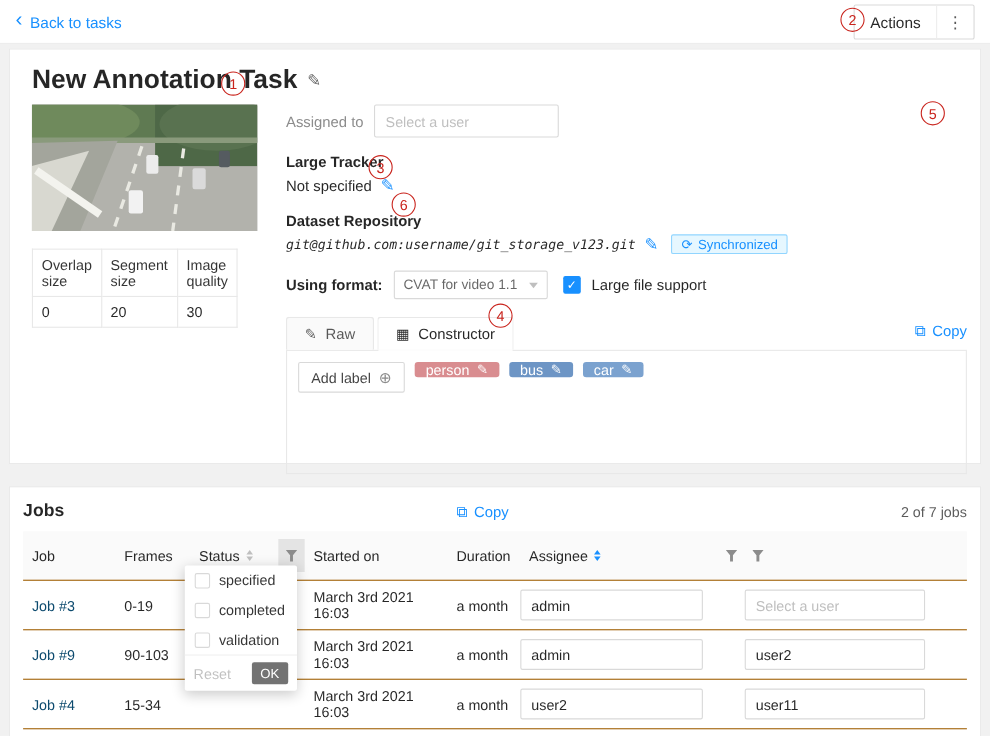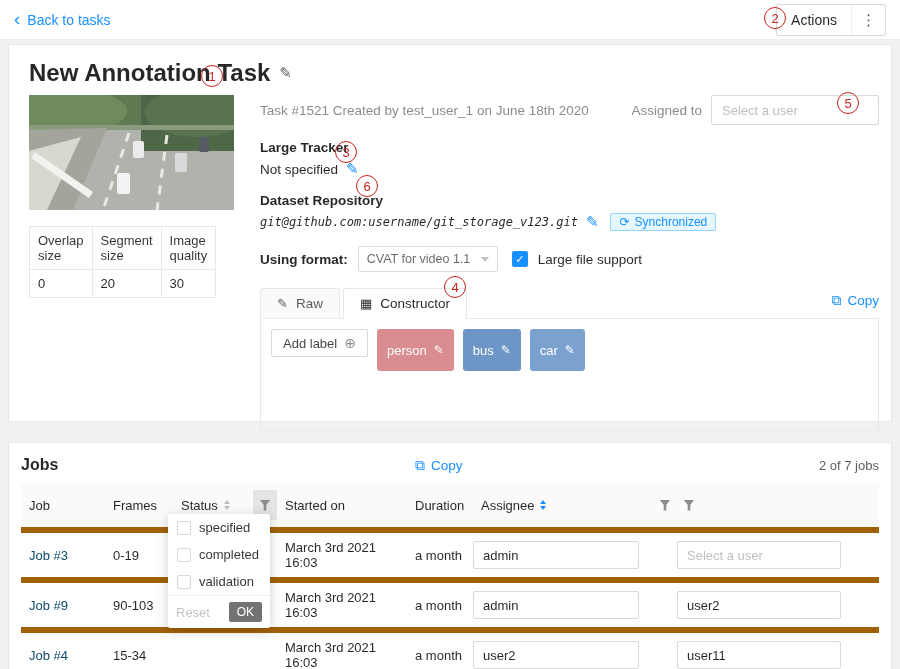--- a/index.html
+++ b/index.html
@@ -57,29 +57,29 @@
   .tabs-row { margin-top:16px; display:flex; align-items:flex-end; border-bottom:1px solid #e8e8e8; }
   .tab { display:flex; align-items:center; gap:8px; padding:7px 16px; border:1px solid #e8e8e8; border-bottom:none; background:#fafafa; font-size:13.5px; border-radius:3px 3px 0 0; margin-right:3px; color:rgba(0,0,0,.65); cursor:pointer; }
   .tab.active { background:#fff; color:rgba(0,0,0,.85); position:relative; }
   .tab.active::after { content:""; position:absolute; left:0; right:0; bottom:-1px; height:1px; background:#fff; }
   .tab-ic { font-size:13px; }
   .copy-link { margin-left:auto; color:#1890ff; display:flex; gap:6px; align-items:center; font-size:13.5px; align-self:center; cursor:pointer; text-decoration:none; padding-bottom:6px; }
   .copy-ic { font-size:14px; }
   .labels-box { border:1px solid #e8e8e8; border-top:none; padding:10px; height:112px; display:flex; align-items:flex-start; gap:9px; }
   .add-label { display:flex; align-items:center; gap:7px; border:1px solid #d9d9d9; background:#fff; border-radius:2px; height:28px; padding:0 11px; font-size:13px; color:rgba(0,0,0,.75); cursor:pointer; font-family:inherit; }
   .plus-ic { color:#8c8c8c; font-size:14px; }
-  .tag { display:inline-flex; align-items:center; gap:7px; height:42px; padding:0 10px; border-radius:3px; color:#fff; font-size:13px; cursor:pointer; }
+  .tag { display:inline-flex; align-items:center; gap:7px; height:14px; padding:0 10px; border-radius:3px; color:#fff; font-size:13px; cursor:pointer; }
   .tag-edit { font-size:12px; color:#fff; }
 
   
   .jobs-header { display:flex; align-items:center; gap:8px; height:24px; }
   .jobs-title { font-size:16px; font-weight:700; }
   .jobs-count { margin-left:auto; color:rgba(0,0,0,.65); font-size:13px; }
   .jtable { margin-top:6px; font-size:13px; }
-  .jrow { display:grid; grid-template-columns:84px 68px 104px 130px 66px 180px 24px 178px 24px; align-items:center; border-bottom:6px solid #a16207; }
+  .jrow { display:grid; grid-template-columns:84px 68px 104px 130px 66px 180px 24px 178px 24px; align-items:center; border-bottom:1px solid #a16207; }
   .jrow > div { padding:7px 8px; }
   .jhead { background:#fafafa; }
   .jhead > div { font-weight:500; color:rgba(0,0,0,.85); display:flex; align-items:center; }
   .cell-status-h { padding-right:0 !important; }
   .sorter { display:inline-flex; flex-direction:column; margin-left:6px; }
   .caret-up { width:0; height:0; border-left:3.5px solid transparent; border-right:3.5px solid transparent; border-bottom:4.5px solid #bfbfbf; margin-bottom:2px; }
   .caret-down { width:0; height:0; border-left:3.5px solid transparent; border-right:3.5px solid transparent; border-top:4.5px solid #bfbfbf; }
   .sorter.active .caret-up { border-bottom-color:#1890ff; }
   .sorter.active .caret-down { border-top-color:#1890ff; }
   .funnel { width:11px; height:11px; background:#8c8c8c; clip-path:polygon(0 0,100% 0,62% 48%,62% 100%,38% 100%,38% 48%); }
@@ -160,21 +160,20 @@
             <td>0</td>
             <td>20</td>
             <td>30</td>
           </tr>
         </tbody>
           </table>
       </div>
 
       <div class="task-right">
         <div class="meta-row">
-          <span class="meta">Task #1521 Created by test_user_1 on June 18th 2020</span>
           <span class="assigned">
             <span class="assigned-label">Assigned to</span>
             <input placeholder="Select a user" style="">
           </span>
         </div>
 
         <div class="field">
           <div class="field-label">Large Tracker</div>
           <div class="field-value">
             <span>Not specified</span>

